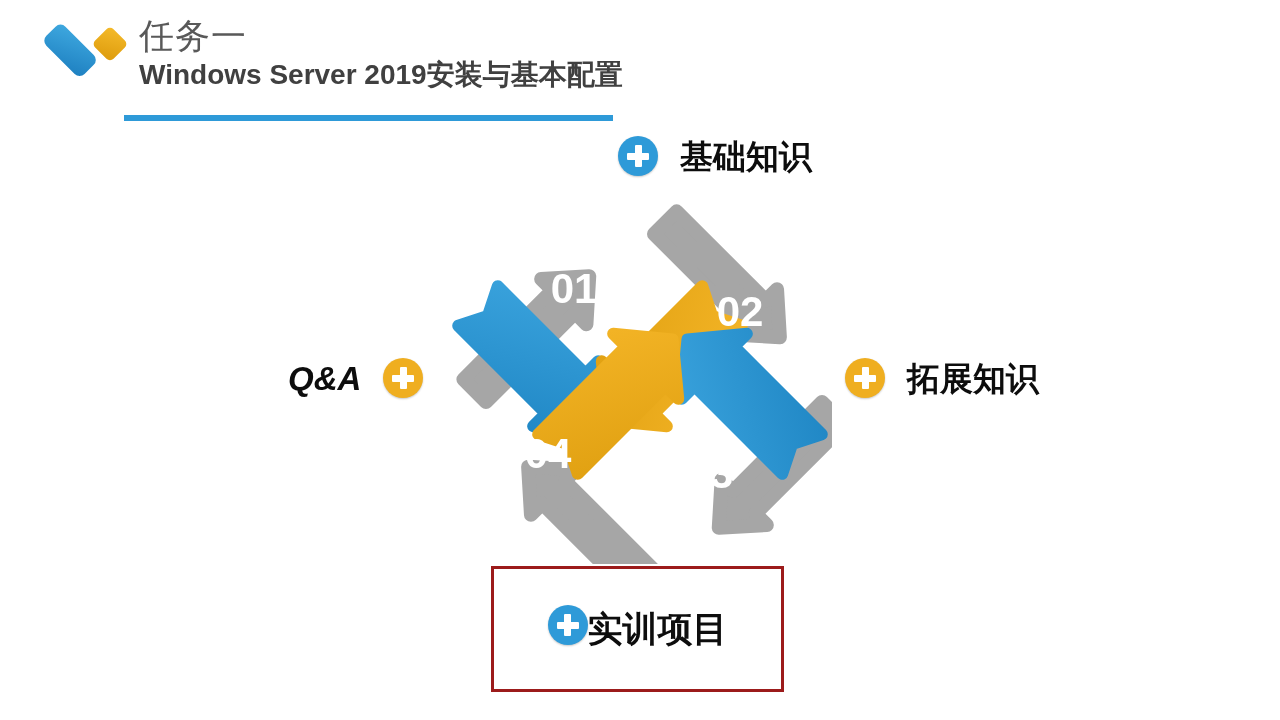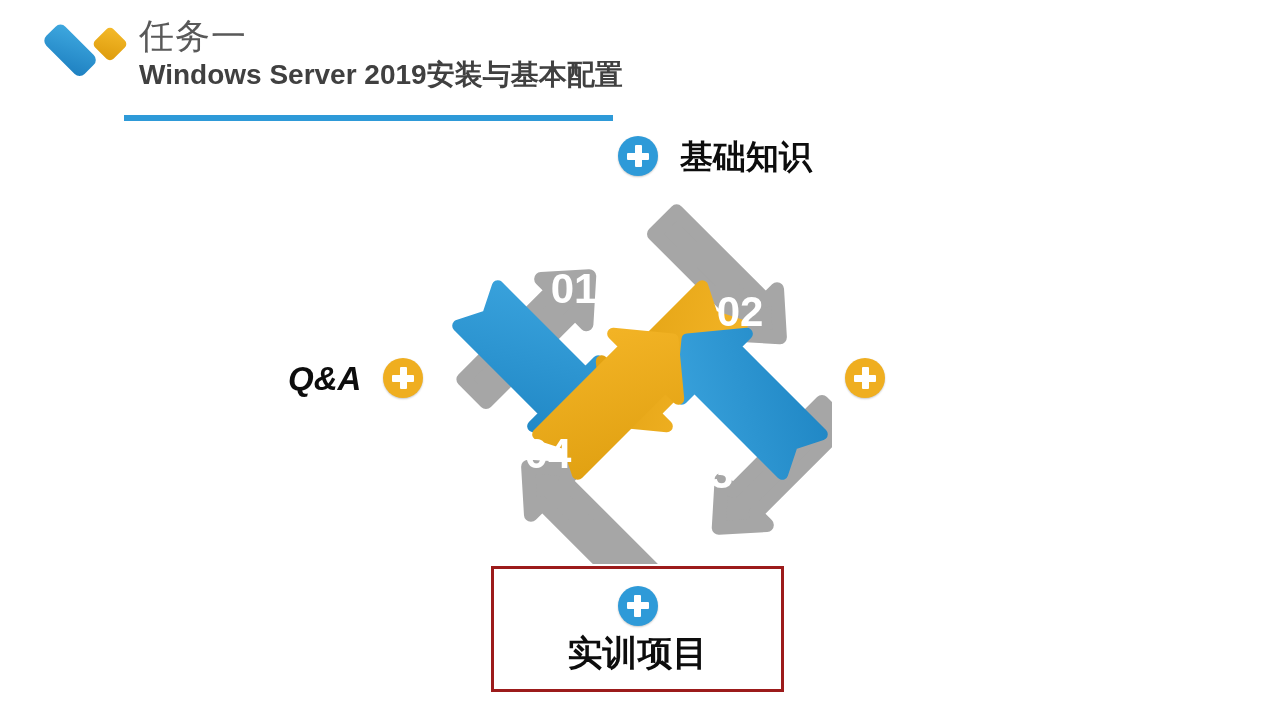--- a/index.html
+++ b/index.html
@@ -124,21 +124,21 @@
   
   #label-bottom-box {
     position: absolute;
     left: 491px;
     top: 566px;
     width: 293px;
     height: 126px;
     border: 3px solid #9c1b1b;
     box-sizing: border-box;
     display: flex;
-    flex-direction: column;
+    flex-direction: row;
     align-items: center;
     justify-content: center;
   }
   #label-bottom-box .plus-icon { margin-bottom: 8px; }
   #label-bottom-box .label-text {
     font-size: 35px;
     font-weight: bold;
     color: #0d0d0d;
     line-height: 1.1;
   }
@@ -254,20 +254,21 @@
   </svg>
 </div>
 
 <div class="node-label" id="label-top">
   <span class="plus-icon blue"></span>
   <span class="label-text">基础知识</span>
 </div>
 
 <div class="node-label" id="label-right">
   <span class="plus-icon amber"></span>
+  <span class="label-text">拓展知识</span>
 </div>
 
 <div class="node-label" id="label-left">
   <span class="label-text">Q&amp;A</span>
   <span class="plus-icon amber"></span>
 </div>
 
 <div id="label-bottom-box">
   <span class="plus-icon blue"></span>
   <span class="label-text">实训项目</span>

